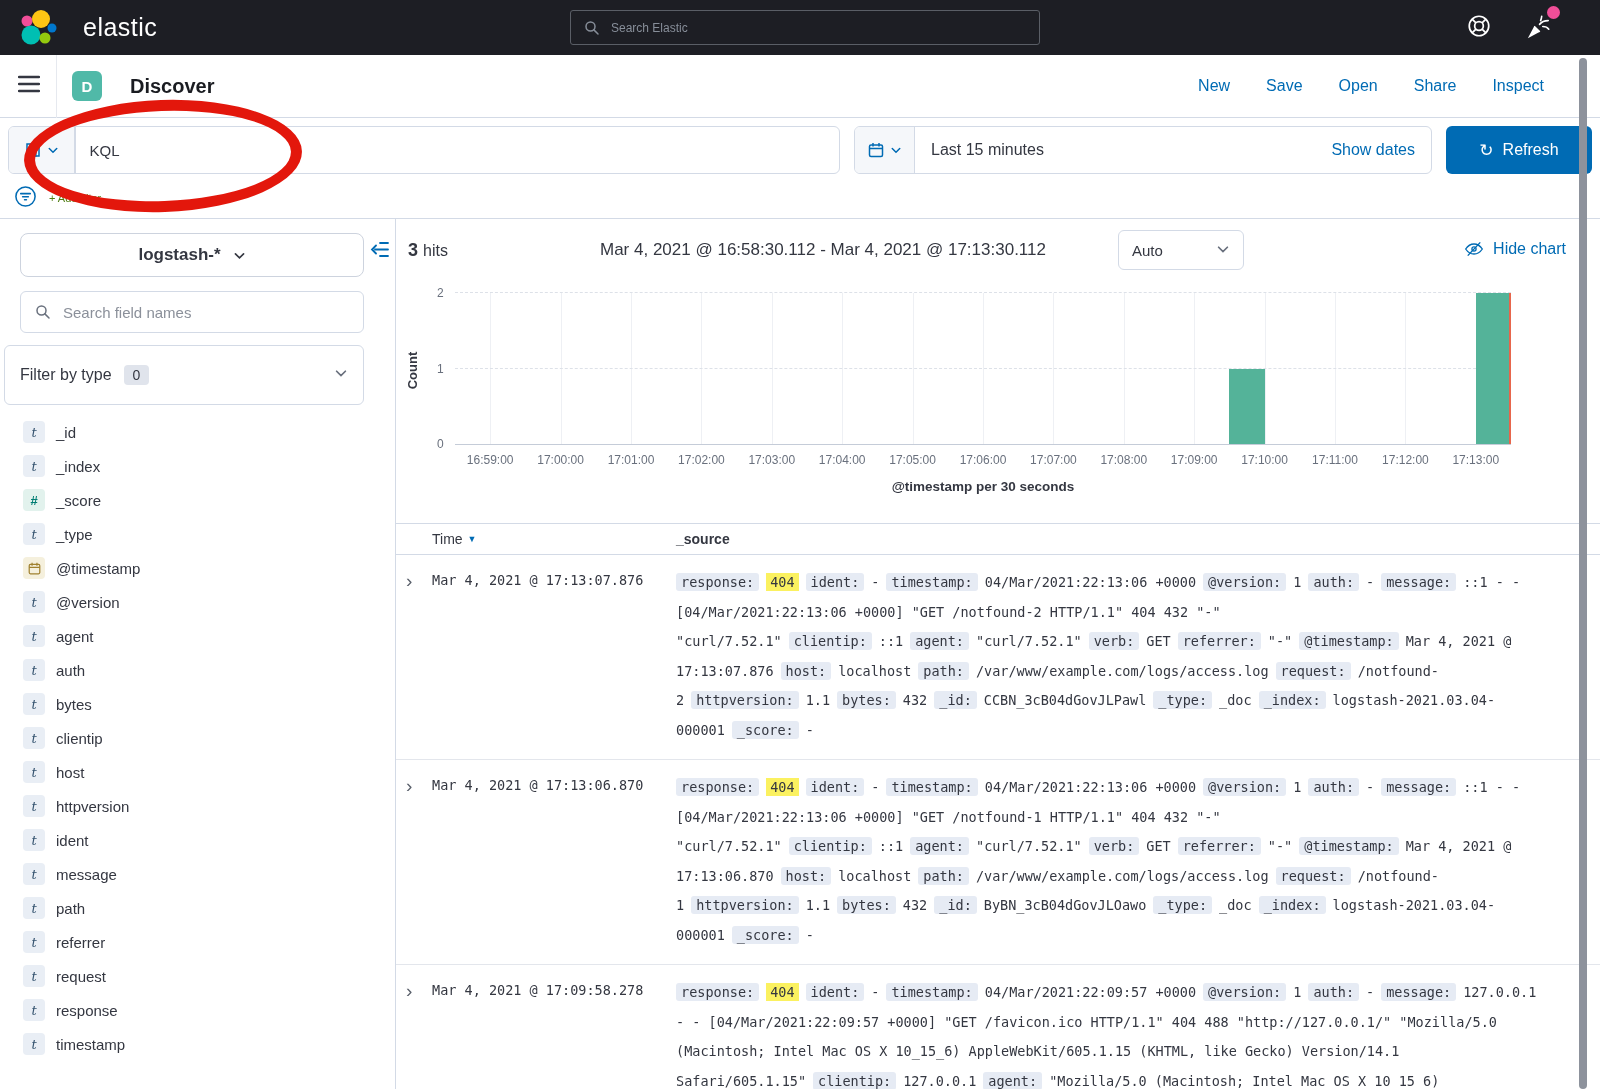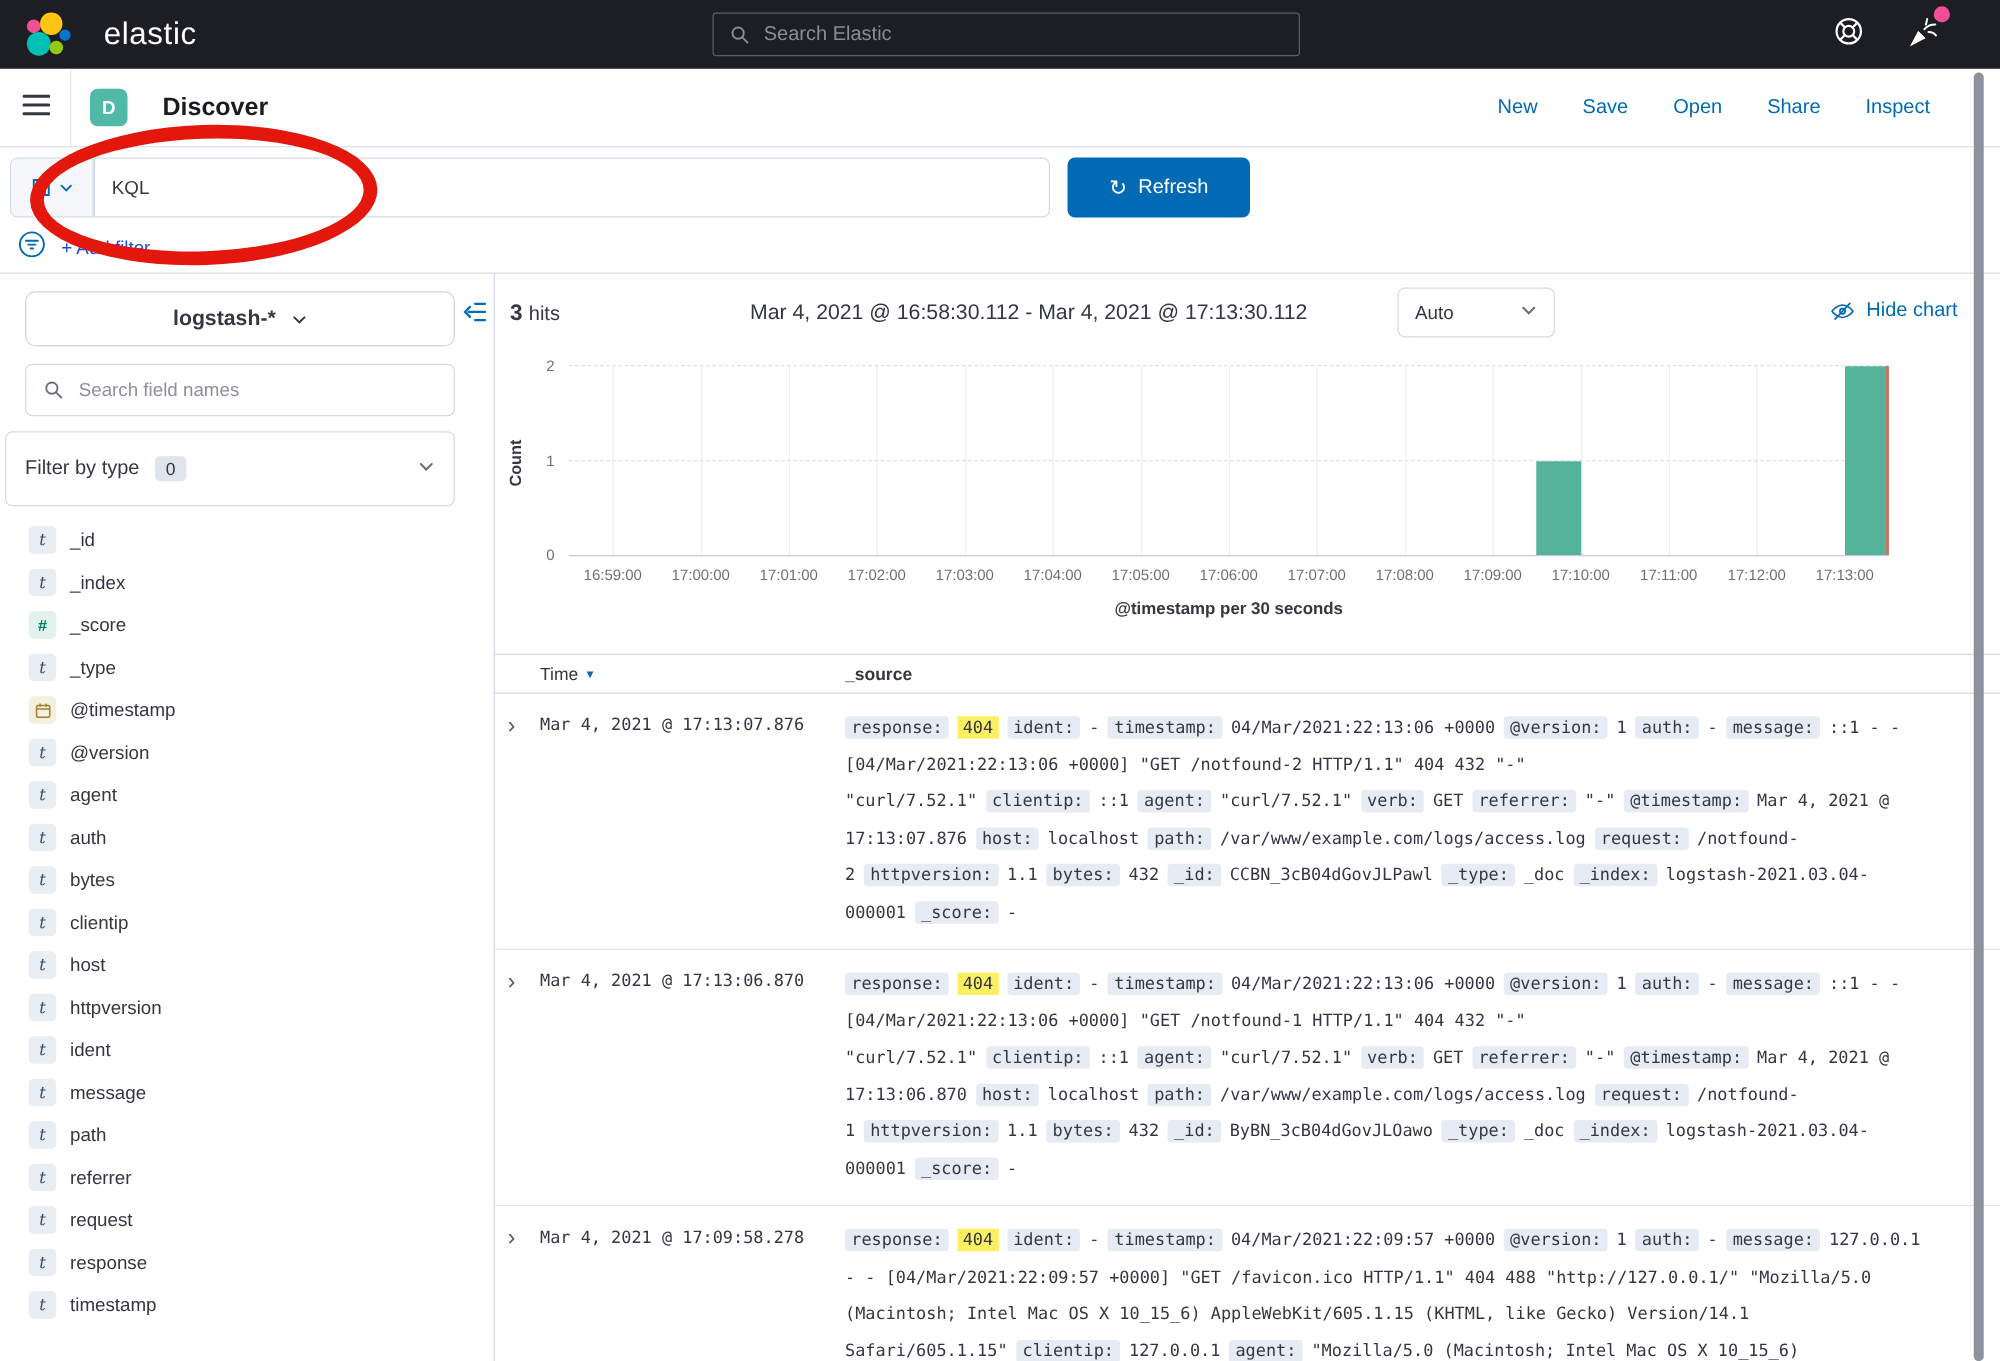--- a/index.html
+++ b/index.html
@@ -8,21 +8,21 @@
   .page { position:relative; width:1600px; height:1089px; overflow:hidden; }
 
   
   .global-header { height:55px; background:#1d1e24; display:flex; align-items:center;
                    padding:0 18px; position:relative; }
   .brand { display:flex; align-items:center; gap:25px; }
   .brand-name { color:#fff; font-size:25px; font-weight:500; letter-spacing:.5px; }
   .global-search { position:absolute; left:570px; top:10px; width:470px; height:35px;
                    border:1px solid #5a5e66; border-radius:3px; display:flex; align-items:center;
                    gap:10px; padding:0 12px; color:#878e99; }
-  .global-search span { font-size:16px; color:#878e99; }
+  .global-search span { font-size:12px; color:#878e99; }
   .gh-icons { margin-left:auto; display:flex; align-items:center; gap:34px; padding-right:30px; }
   .news-wrap { position:relative; }
   .news-dot { position:absolute; top:-7px; right:-8px; width:13px; height:13px; border-radius:50%;
               background:#f04e98; }
 
   
   .app-bar { height:63px; background:#fff; border-bottom:1px solid #d3dae6;
              display:flex; align-items:center; padding-left:18px; }
   .appbar-divider { width:1px; height:63px; background:#e6e9ef; margin-left:16px; }
   .app-badge { width:30px; height:30px; border-radius:6px; background:#50b9a8; color:#fff;
@@ -47,21 +47,21 @@
   .dategroup { flex:1; display:flex; border:1px solid #d3dae6; border-radius:6px; overflow:hidden; }
   .seg-cal { width:60px; color:#006bb4; }
   .dtext { flex:1; display:flex; align-items:center; padding-left:16px; font-size:16px; }
   .showdates { display:flex; align-items:center; padding-right:16px; color:#006bb4; font-size:16px; }
   .refresh-btn { width:146px; background:#006bb4; border:none; border-radius:6px; color:#fff;
                  display:flex; align-items:center; justify-content:center; gap:9px; font-size:16px;
                  font-family:inherit; cursor:pointer; }
   .refresh-glyph { font-size:17px; }
   .filter-row { margin-top:10px; height:28px; display:flex; align-items:center; gap:12px;
                 padding-left:6px; }
-  .add-filter { color:#1d4ed8; font-size:15px; }
+  .add-filter { color:#4d7c0f; font-size:11px; }
   .annotation-ellipse { position:absolute; left:24px; top:-18px; width:278px; height:112px;
                         border:11px solid #e3170c; border-radius:50%; transform:rotate(-2deg);
                         z-index:40; pointer-events:none; }
 
   
   .content { display:flex; height:871px; }
   .sidebar { width:396px; flex:none; border-right:1px solid #d3dae6; padding-top:14px;
              position:relative; overflow:hidden; }
   .index-box { margin:0 31px 0 20px; height:44px; border:1px solid #cdd3de; border-radius:8px;
                display:flex; align-items:center; justify-content:center; gap:12px;
@@ -211,20 +211,33 @@
             <path d="M2 2h9l3 3v9H2z"></path>
               <rect x="5" y="9" width="6" height="5" stroke-width="1.2"></rect>
               <path d="M5 2.5v3h5v-3" stroke-width="1.2"></path>
           </svg>
           <svg width="12" height="12" viewBox="0 0 16 16" fill="none" stroke="#006bb4" stroke-width="2" stroke-linecap="round">
             <path d="M3 6l5 5 5-5"></path>
           </svg>
         </div>
         <div class="kql">KQL</div>
       </div>
+      <div class="dategroup">
+        <div class="seg seg-cal">
+          <svg width="16" height="16" viewBox="0 0 16 16" fill="none" stroke="#006bb4" stroke-width="1.5">
+            <rect x="1.5" y="3" width="13" height="11.5" rx="1.5"></rect>
+              <path d="M1.5 6.5h13M5 1v3.5M11 1v3.5"></path>
+          </svg>
+          <svg width="12" height="12" viewBox="0 0 16 16" fill="none" stroke="#006bb4" stroke-width="2" stroke-linecap="round">
+            <path d="M3 6l5 5 5-5"></path>
+          </svg>
+        </div>
+        <div class="dtext">Last 15 minutes</div>
+        <div class="showdates">Show dates</div>
+      </div>
       <button class="refresh-btn">
         <span class="refresh-glyph">↻</span>
         <span>Refresh</span>
       </button>
     </div>
     <div class="filter-row">
       <span>
         <svg width="23" height="23" viewBox="0 0 24 24" fill="none" stroke="#006bb4" stroke-width="1.6" stroke-linecap="round">
           <circle cx="12" cy="12" r="10"></circle>
             <path d="M7 9h10M9 12.2h6M11 15.4h2"></path>

